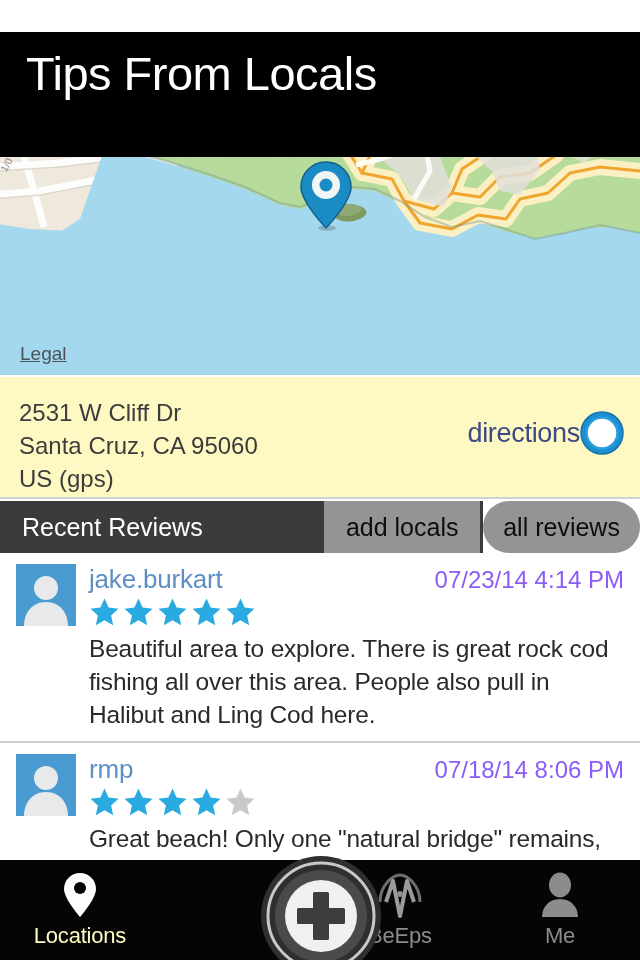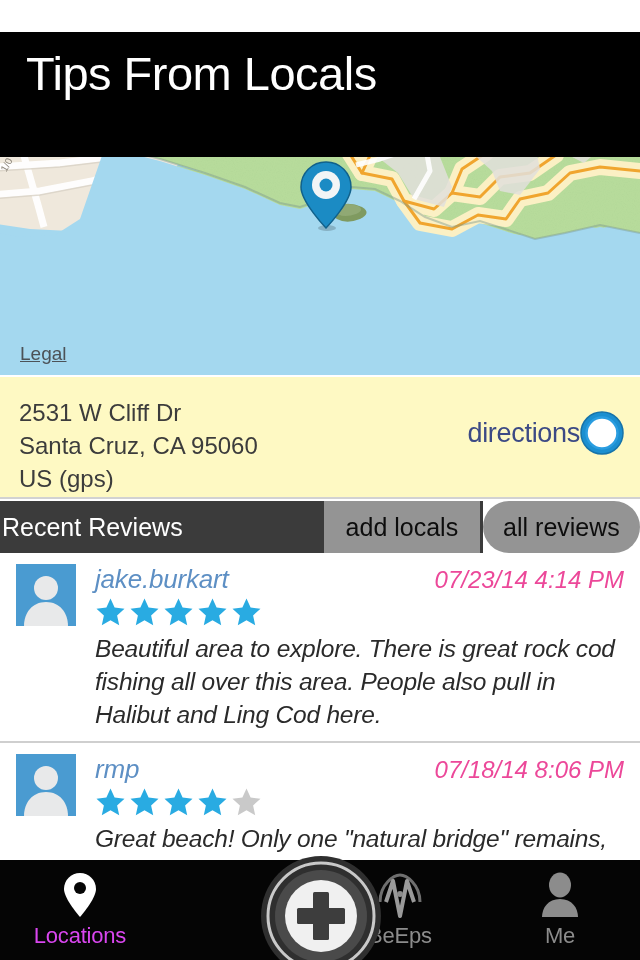--- a/index.html
+++ b/index.html
@@ -88,21 +88,21 @@
   
   .tabbar {
     position: absolute; left: 0; top: 501px;
     width: 640px; height: 52px;
     display: flex;
   }
   .tab-recent {
     width: 338px; height: 52px;
     background: #3b3b3b;
     display: flex; align-items: center;
-    padding-left: 2px;
+    padding-left: 22px;
   }
   .tab-recent-label { color: #ffffff; font-size: 25px; }
   .tab-btn {
     height: 52px;
     background: #949494;
     display: flex; align-items: center; justify-content: center;
     color: #0d0d0d;
     font-size: 25px;
     cursor: pointer;
   }
@@ -114,38 +114,38 @@
     position: absolute; left: 0; top: 553px;
     width: 640px; height: 307px;
     background: #ffffff;
     overflow: hidden;
   }
   .review {
     position: relative;
     padding: 11px 16px 10px 16px;
     border-bottom: 2px solid #cfcfcf;
   }
-  .review-body { display: flex; gap: 19px; font-style: italic; }
+  .review-body { display: flex; gap: 13px; }
   .avatar {
     flex: 0 0 auto;
     width: 60px; height: 62px;
     background: #4a9bd1;
     display: block;
   }
   .review-right { flex: 1 1 auto; min-width: 0; }
   .review-head {
     display: flex; align-items: baseline; justify-content: space-between;
   }
   .review-user {
     color: #5d8fc4;
     font-size: 26px;
     letter-spacing: -0.2px;
   }
   .review-date {
-    color: #ec4899;
+    color: #8b5cf6;
     font-size: 24px;
     white-space: nowrap;
   }
   .stars {
     margin-top: 2px;
     display: flex; gap: 3px;
     line-height: 1;
   }
   .star { width: 31px; height: 31px; display: block; }
   .review-text {
@@ -171,21 +171,21 @@
     padding-top: 10px;
     cursor: pointer;
   }
   .nav-icon { height: 50px; display: flex; align-items: center; justify-content: center; }
   .nav-label {
     margin-top: 3px;
     font-size: 22px;
     color: #8c8c8c;
     letter-spacing: -0.2px;
   }
-  .nav-item.active .nav-label { color: #d946ef; }
+  .nav-item.active .nav-label { color: #fef9c3; }
   .nav-spacer { flex: 1 1 0; }
 
   .fab {
     position: absolute;
     left: 260px; top: 855px;
     width: 122px; height: 122px;
     z-index: 20;
     cursor: pointer;
   }
 </style>

